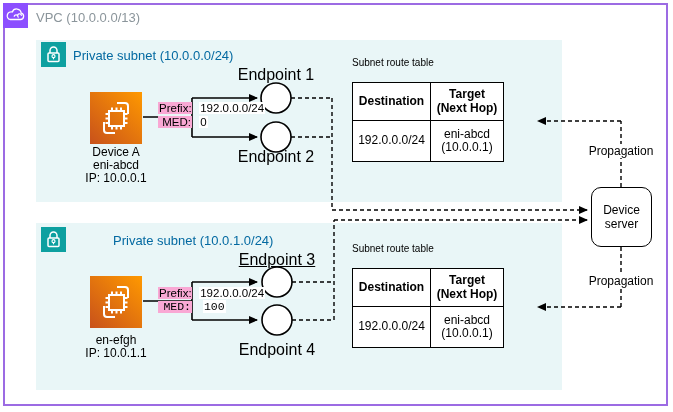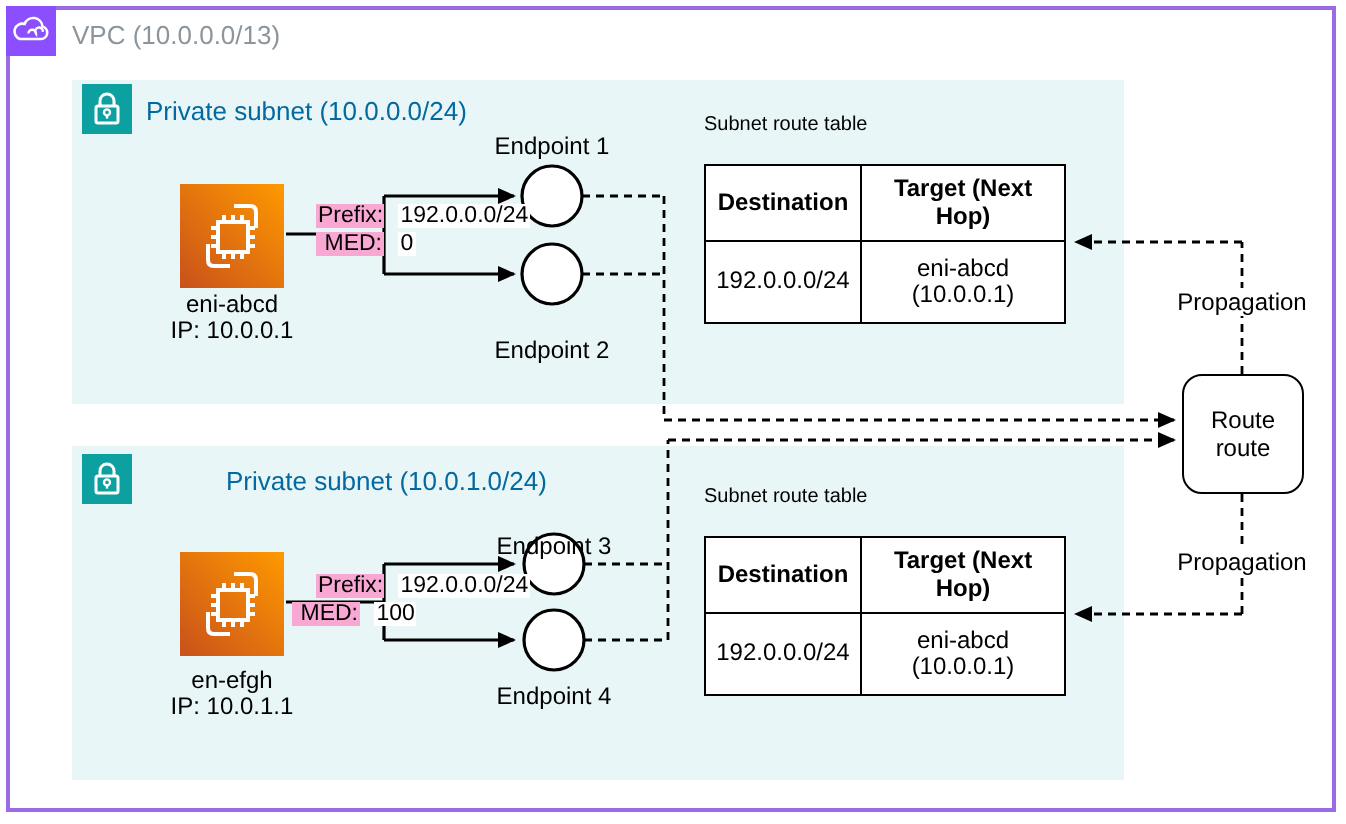--- a/index.html
+++ b/index.html
@@ -9,27 +9,27 @@
   .vpc-box{left:3px;top:3px;width:665px;height:403px;border:2px solid #9C6BE3;box-sizing:border-box;}
   .vpc-icon{left:3px;top:3px;width:25px;height:25px;background:#8C4FFF;z-index:3;}
   .vpc-label{left:36px;top:10px;font-size:13px;color:#8B959B;white-space:nowrap;z-index:3;}
   .subnet{width:526px;background:#E9F6F7;z-index:1;}
   .subnet1{left:36px;top:40px;height:162px;}
   .subnet2{left:36px;top:223px;height:167px;}
   .lock-icon{width:25px;height:25px;background:#0DA0A0;z-index:3;}
   .subnet-label{font-size:13px;color:#0369a1;white-space:nowrap;z-index:3;}
   .device-icon{width:52px;height:52px;background:linear-gradient(45deg,#C8511B,#FF9900);z-index:3;}
   .device-label{width:120px;text-align:center;font-size:12px;line-height:13px;z-index:3;}
-  .ep-label{width:110px;text-align:center;font-size:12px;z-index:3;}
+  .ep-label{width:110px;text-align:center;font-size:16px;z-index:3;}
   .kv{font-size:11.5px;line-height:12px;white-space:nowrap;z-index:4;}
   .kv .k{background:#f9a8d4;padding:0 1px;}
   .kv .v{background:#fff;padding:0 1px;}
   .kv-k{text-align:right;width:32px;display:inline-block;}
   .rt-title{font-size:10px;font-weight:normal;white-space:nowrap;z-index:3;}
-  .rt-table{width:181px;height:80px;border:1.5px solid #000;background:#fff;box-sizing:border-box;
+  .rt-table{width:152px;height:80px;border:1.5px solid #000;background:#fff;box-sizing:border-box;
             display:grid;grid-template-columns:78px 1fr;grid-template-rows:38px 1fr;z-index:3;}
   .rt-cell{display:flex;align-items:center;justify-content:center;text-align:center;
            font-size:12px;line-height:13.5px;padding:1px 2px;box-sizing:border-box;}
   .rt-head{font-weight:bold;}
   .cell-br{border-right:1.4px solid #000;}
   .cell-bb{border-bottom:1.4px solid #000;}
   .route-server{left:591px;top:187px;width:61px;height:60px;border:1.6px solid #000;border-radius:10px;
                 background:#fff;box-sizing:border-box;display:flex;align-items:center;justify-content:center;
                 text-align:center;font-size:12px;line-height:14px;z-index:3;}
   .prop-label{width:90px;text-align:center;font-size:12px;background:#fff;z-index:4;}
@@ -76,35 +76,36 @@
         <line x1="19" y1="22" x2="15.5" y2="22"></line>
           <line x1="19" y1="26.5" x2="15.5" y2="26.5"></line>
           <line x1="19" y1="31" x2="15.5" y2="31"></line>
         <line x1="34" y1="22" x2="37.5" y2="22"></line>
           <line x1="34" y1="26.5" x2="37.5" y2="26.5"></line>
           <line x1="34" y1="31" x2="37.5" y2="31"></line>
       </g>
     </svg>
   </div>
   <div class="abs device-label" style="left:56px;top:146px;">
+    <div>Device A</div>
     <div>eni-abcd</div>
     <div>IP: 10.0.0.1</div>
   </div>
 
   <div class="abs kv" style="left:158px;top:102px;">
     <span class="k kv-k">Prefix:</span>
     <span class="v" style="margin-left:4px;">192.0.0.0/24</span>
   </div>
   <div class="abs kv" style="left:158px;top:116px;">
     <span class="k kv-k">MED:</span>
     <span class="v" style="margin-left:4px;">0</span>
   </div>
 
   <div class="abs ep-label" style="left:221px;top:66px;">Endpoint 1</div>
-  <div class="abs ep-label" style="left:221px;top:168px;">Endpoint 2</div>
+  <div class="abs ep-label" style="left:221px;top:148px;">Endpoint 2</div>
 
   <div class="abs rt-title" style="left:352px;top:57px;">Subnet route table</div>
   <div class="abs rt-table" style="left:352px;top:82px;">
     <div class="rt-cell rt-head cell-br cell-bb">Destination</div>
     <div class="rt-cell rt-head cell-bb">Target (Next Hop)</div>
     <div class="rt-cell cell-br">192.0.0.0/24</div>
     <div class="rt-cell">eni-abcd (10.0.0.1)</div>
   </div>
 
   <div class="abs subnet subnet2"></div>
@@ -141,38 +142,38 @@
   </div>
   <div class="abs device-label" style="left:56px;top:334px;">
     <div>en-efgh</div>
     <div>IP: 10.0.1.1</div>
   </div>
 
   <div class="abs kv" style="left:158px;top:287px;">
     <span class="k kv-k">Prefix:</span>
     <span class="v" style="margin-left:4px;">192.0.0.0/24</span>
   </div>
-  <div class="abs kv" style="left:146px;top:301px;">
+  <div class="abs kv" style="left:158px;top:301px;font-family:Liberation Mono, monospace;">
     <span class="k kv-k">MED:</span>
     <span class="v" style="margin-left:4px;">100</span>
   </div>
 
-  <div class="abs ep-label" style="left:222px;top:266px;">Endpoint 3</div>
+  <div class="abs ep-label" style="left:222px;top:251px;text-decoration:underline;">Endpoint 3</div>
   <div class="abs ep-label" style="left:222px;top:341px;">Endpoint 4</div>
 
   <div class="abs rt-title" style="left:352px;top:243px;">Subnet route table</div>
   <div class="abs rt-table" style="left:352px;top:268px;">
     <div class="rt-cell rt-head cell-br cell-bb">Destination</div>
     <div class="rt-cell rt-head cell-bb">Target (Next Hop)</div>
     <div class="rt-cell cell-br">192.0.0.0/24</div>
     <div class="rt-cell">eni-abcd (10.0.0.1)</div>
   </div>
 
   <div class="abs route-server">
-    <span>Route route</span>
+    <span>Device server</span>
   </div>
 
   <div class="abs prop-label" style="left:576px;top:144px;">Propagation</div>
   <div class="abs prop-label" style="left:576px;top:274px;">Propagation</div>
 
   <svg class="wires" width="673" height="412" viewBox="0 0 673 412">
     <defs>
       <marker id="arr" markerWidth="9" markerHeight="8" refX="8" refY="4" orient="auto" markerUnits="userSpaceOnUse">
         <path d="M0,0 L9,4 L0,8 Z" fill="#000"></path>
       </marker>

